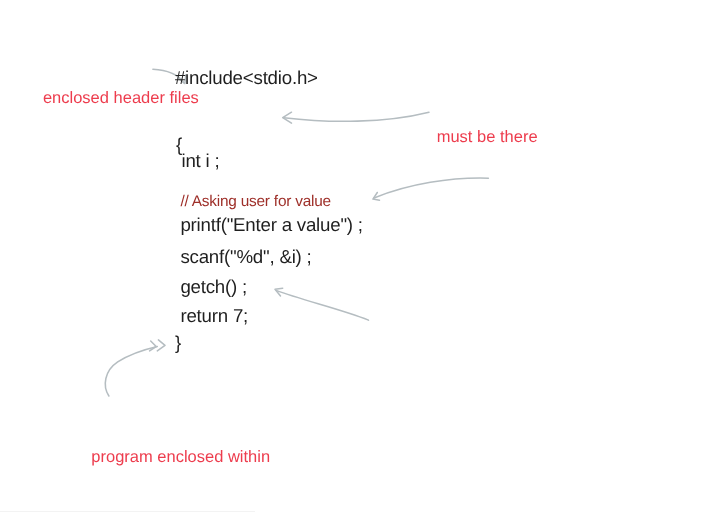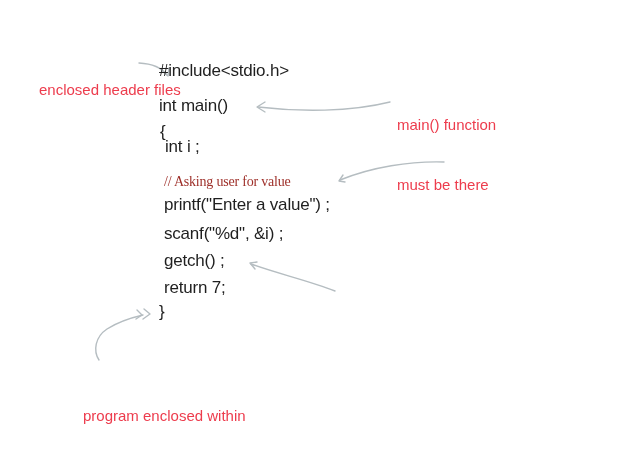--- a/index.html
+++ b/index.html
@@ -24,21 +24,21 @@
   }
   .code-line{
     position:absolute;
     color:var(--code-black);
     font-size:17px;line-height:22px;
     letter-spacing:-0.2px;
     white-space:pre;
   }
   .code-line.comment{
     color:var(--comment-maroon);
-    font-size:14px;line-height:18px;font-family:Liberation Serif, serif;
+    font-size:14px;line-height:18px;
   }
   .ann{
     position:absolute;
     color:var(--annotation-red);
     font-size:15px;line-height:20px;
     white-space:pre;
   }
 </style>
 </head>
 <body>
@@ -63,36 +63,34 @@
       <polyline points="255,269 250,263 257,262"></polyline>
     </g>
     <g>
       <path d="M 99,360 C 93,351 95,337 107,329 C 118,322 130,318 143,315"></path>
       <polyline points="144,309 150,314 143,319"></polyline>
       <polyline points="137,310 142,315 136,319"></polyline>
     </g>
   </svg>
 
   <div class="code-line" style="left:159px;top:60px">#include&lt;stdio.h&gt;</div>
-  <div class="code-line" style="left:159px;top:95px">int main()</div>
   <div class="code-line" style="left:160px;top:121px">{</div>
   <div class="code-line" style="left:165px;top:136px">int i ;</div>
   <div class="code-line comment" style="left:164px;top:173px">// Asking user for value</div>
   <div class="code-line" style="left:164px;top:194px">printf("Enter a value") ;</div>
   <div class="code-line" style="left:164px;top:223px">scanf("%d", &amp;i) ;</div>
   <div class="code-line" style="left:164px;top:250px">getch() ;</div>
   <div class="code-line" style="left:164px;top:277px">return 7;</div>
   <div class="code-line" style="left:159px;top:301px">}</div>
 
   <div class="ann" style="left:39px;top:40px">
     <div>enclosed header files</div>
   </div>
 
   <div class="ann" style="left:397px;top:75px">
-    <div>main() function</div>
     <div>must be there</div>
   </div>
 
 
 
   <div class="ann" style="left:83px;top:366px">
     <div>program enclosed within</div>
     
   </div>
 

